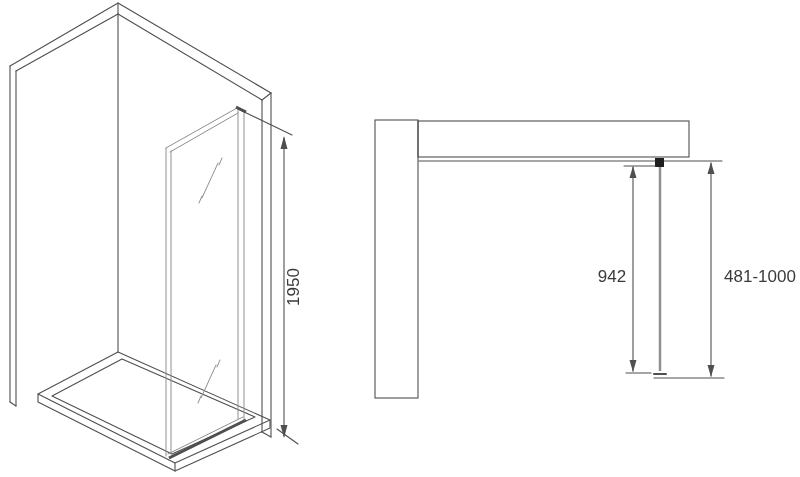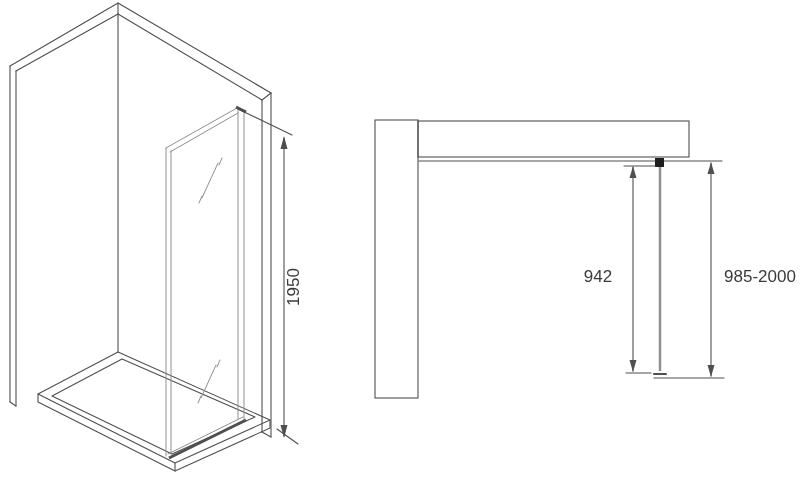--- a/index.html
+++ b/index.html
@@ -134,17 +134,17 @@
         <path class="ln" d="M654,378 L724,378"></path>
         <path class="ln" d="M711,163 L711,376"></path>
         <polygon class="arrow" points="711,162 707.5,174 714.5,174"></polygon>
         <polygon class="arrow" points="711,377 707.5,365 714.5,365"></polygon>
       </g>
     </g>
   </svg>
 
   <div class="dim-label rot" style="left:294px;top:287px;">1950</div>
 
-  <div class="dim-label" style="left:598px;top:277px;">942</div>
+  <div class="dim-label" style="left:612px;top:277px;">942</div>
 
-  <div class="dim-label" style="left:760px;top:277px;">985-2000</div>
+  <div class="dim-label" style="left:760px;top:277px;">481-1000</div>
 
 </div>
 
 </body></html>

